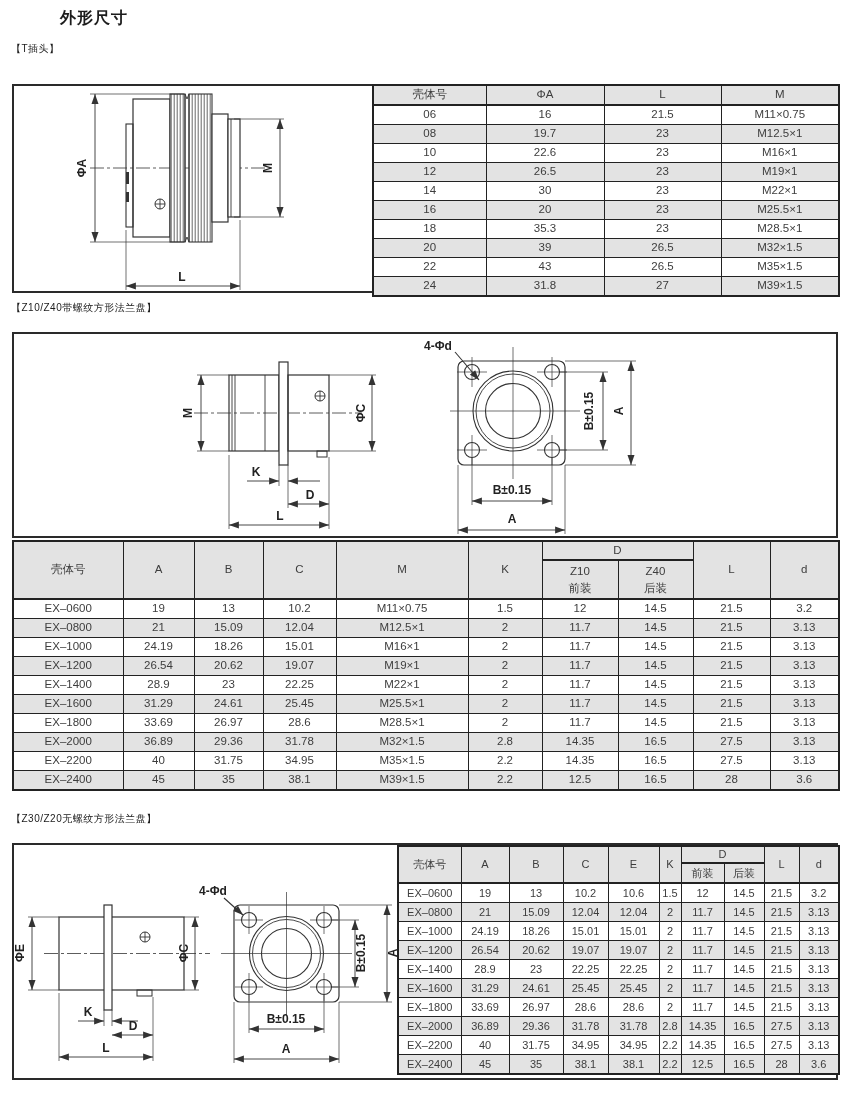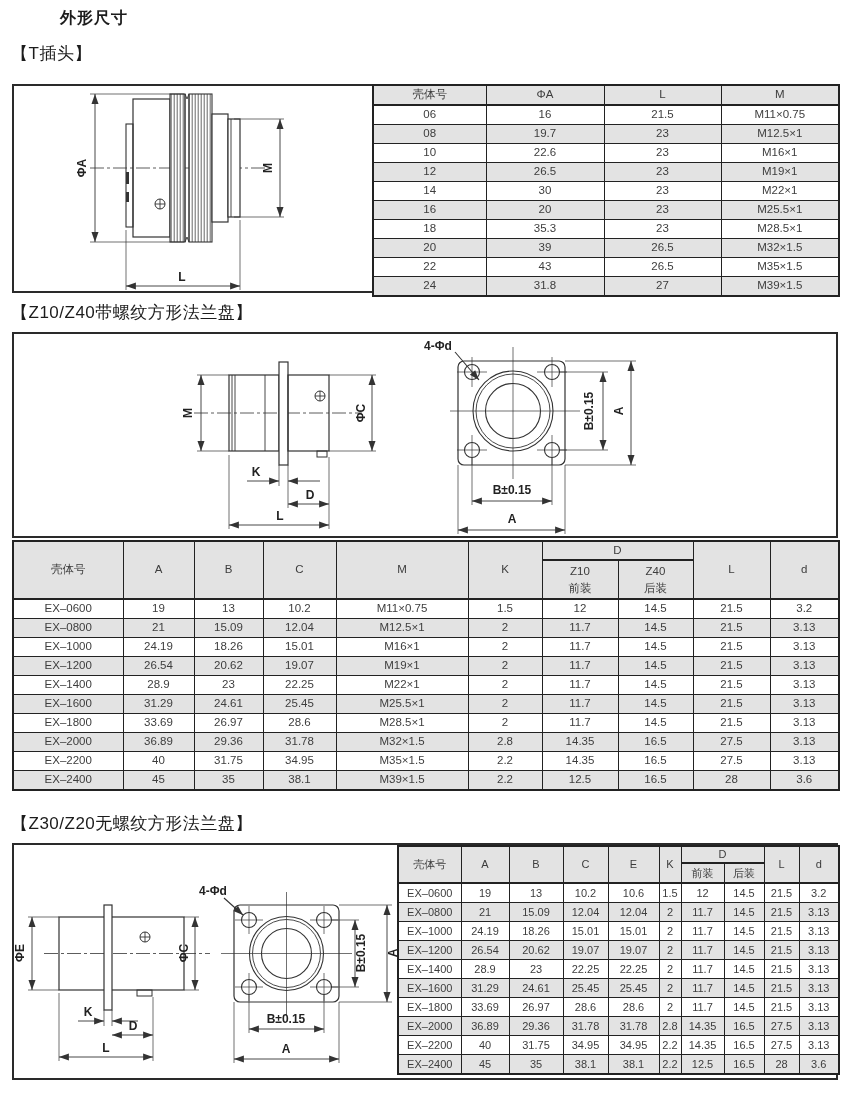--- a/index.html
+++ b/index.html
@@ -1,20 +1,20 @@
 <!DOCTYPE html>
 <html><head>
 <meta charset="utf-8">
 <style>
   html,body{margin:0;padding:0;background:#fff;}
   body{width:850px;height:1100px;position:relative;overflow:hidden;
        font-family:"Liberation Sans","DejaVu Sans",sans-serif;color:#333;}
   .abs{position:absolute;}
   .main-title{left:12px;top:8px;font-size:16px;font-weight:bold;color:#1c1c1c;letter-spacing:1px;margin-left:48px;}
-  .sec-heading{left:11px;font-size:17px;color:#1c1c1c;letter-spacing:0.5px;}
+  .sec-heading{left:11px;font-size:10px;color:#1c1c1c;letter-spacing:0.5px;}
   #heading1{top:42px;}
   #heading2{top:301px;}
   #heading3{top:812px;text-align:right;}
   .box{border:2px solid #2a2a2a;background:#fff;box-sizing:border-box;}
   #box1{left:12px;top:84px;width:826px;height:209px;}
   #box2{left:12px;top:332px;width:826px;height:206px;}
   #box3{left:12px;top:843px;width:826px;height:237px;}
   svg{display:block;}
   svg text{font-family:"Liberation Sans","DejaVu Sans",sans-serif;font-size:12px;font-weight:bold;fill:#222;}
   .dtable{position:absolute;border-collapse:collapse;table-layout:fixed;background:#fff;

